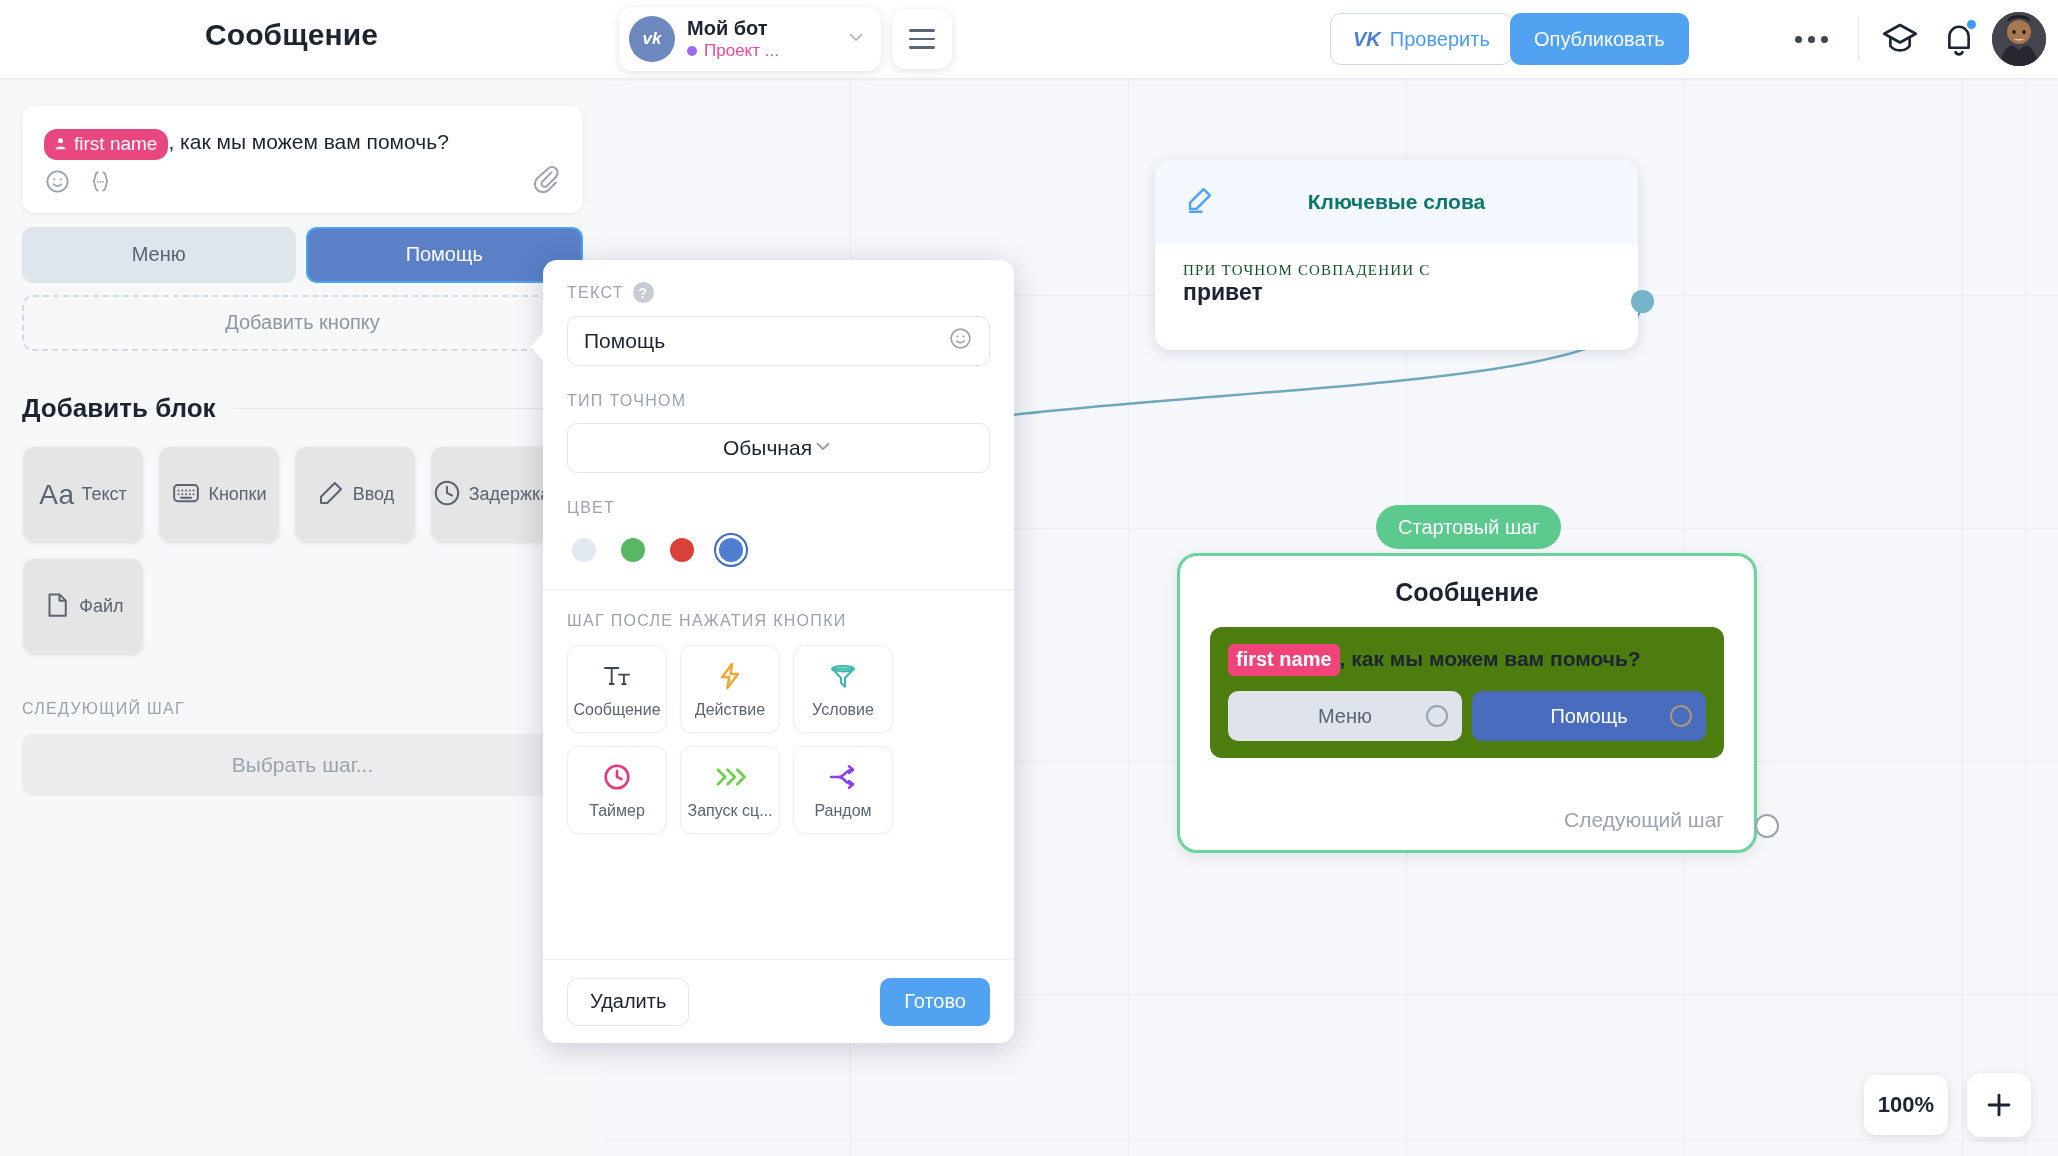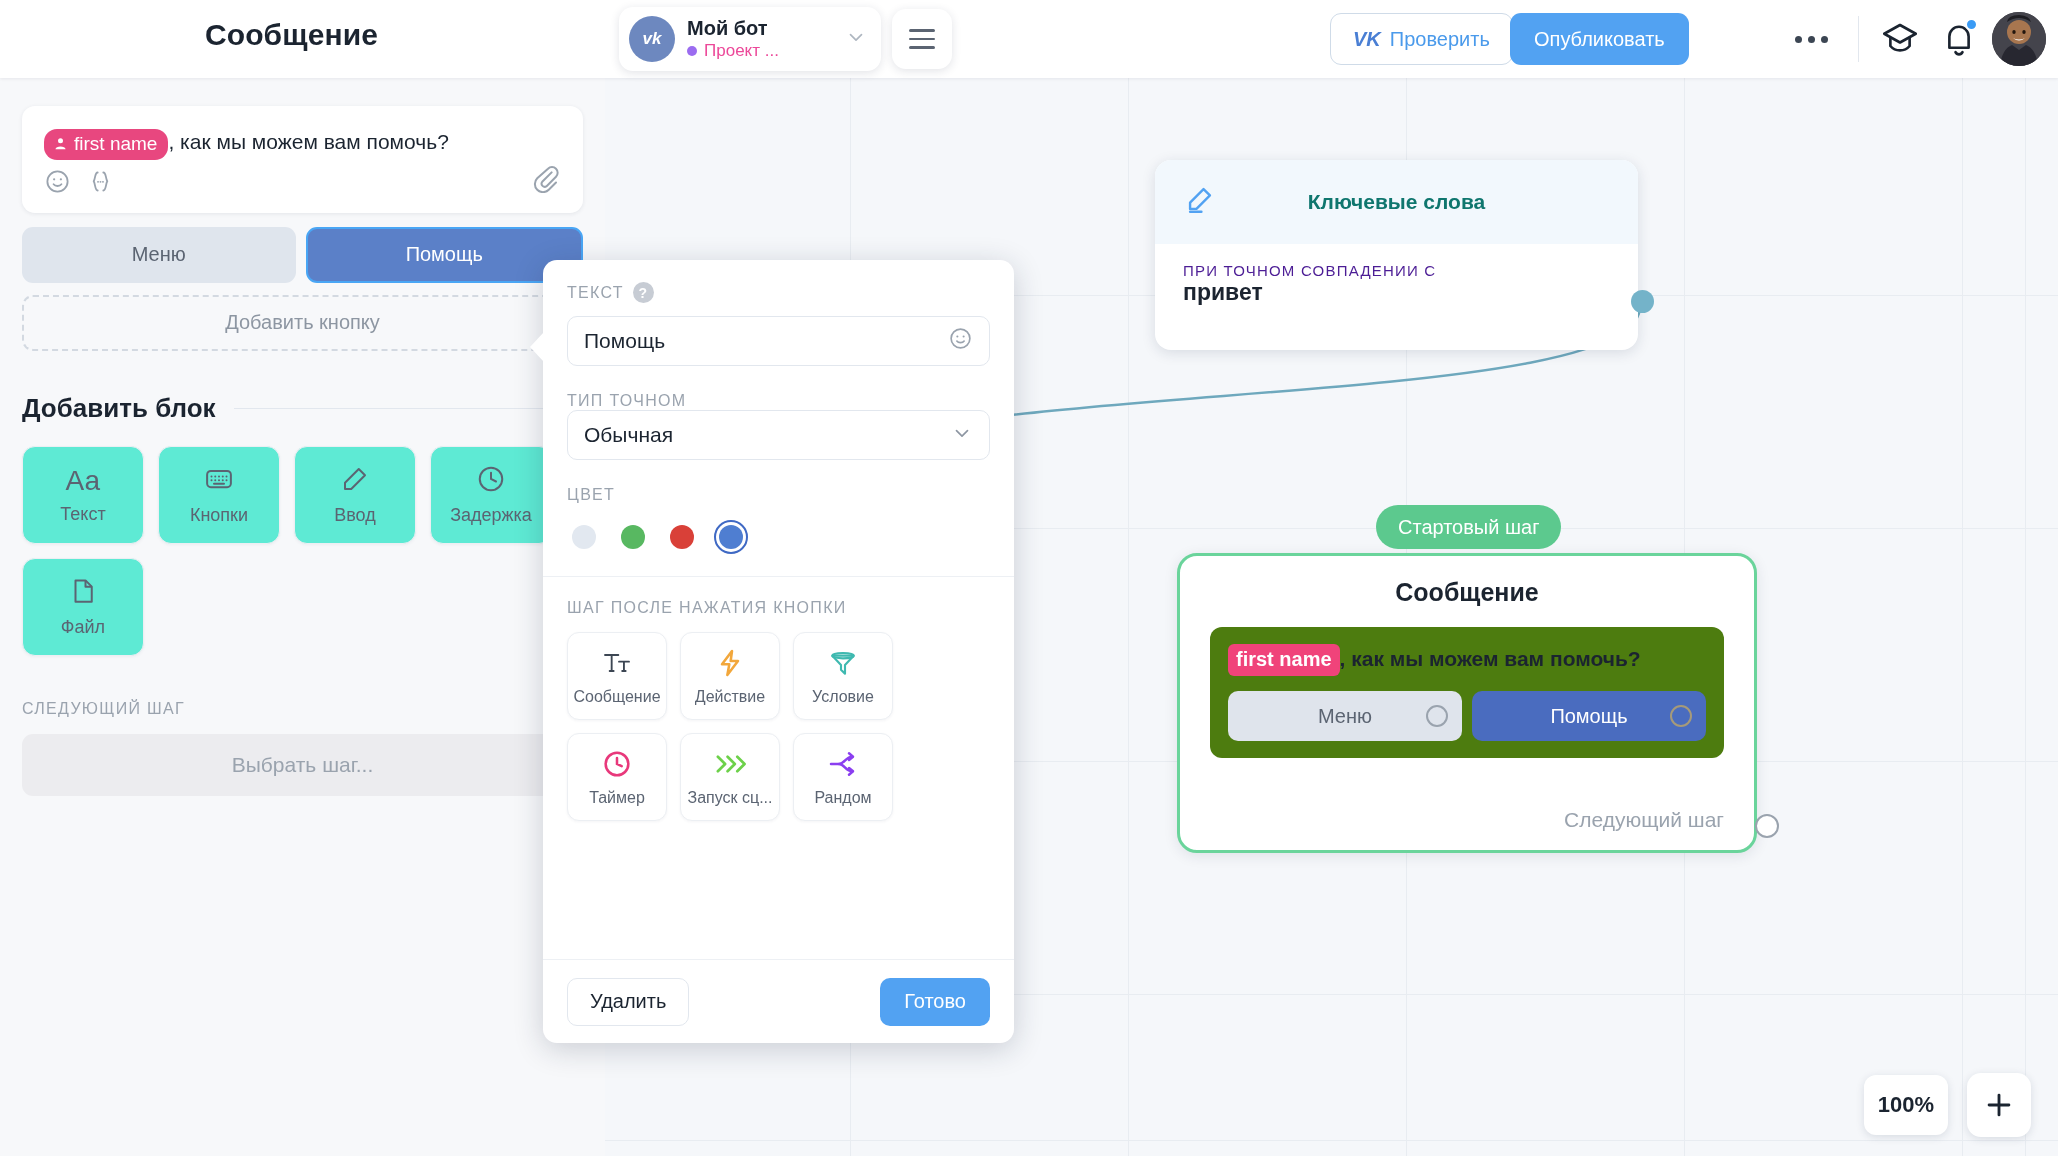--- a/index.html
+++ b/index.html
@@ -113,22 +113,22 @@
     display: flex; align-items: center; justify-content: center;
     color: #8d96a2; font-size: 20px; background: transparent;
   }
 
   .section-head { display: flex; align-items: center; gap: 18px; margin-top: 42px; }
   .section-head h2 { font-size: 26px; font-weight: bold; color: #1b2430; white-space: nowrap; }
   .section-head .rule { flex: 1; height: 1px; background: #e2e7ee; }
 
   .blk-grid { display: flex; flex-wrap: wrap; gap: 14px; margin-top: 22px; }
   .blk {
-    width: 122px; height: 98px; background: #5eead4; border: 1px solid #eceff3; border-radius: 13px;
-    display: flex; flex-direction: column; align-items: center; justify-content: center; gap: 7px;
+    width: 122px; height: 98px; background: #e5e5e5; border: 1px solid #eceff3; border-radius: 13px;
+    display: flex; flex-direction: row; align-items: center; justify-content: center; gap: 7px;
     box-shadow: 0 1px 3px rgba(30,40,70,.05);
   }
   .blk .lbl { font-size: 18px; color: #5b6472; }
   .blk .aa { font-size: 28px; font-weight: 500; color: #5b6472; letter-spacing: .5px; }
 
   .nextstep-lbl {
     margin-top: 44px; font-size: 16px; letter-spacing: 1.3px; color: #9aa3ae; font-weight: normal;
   }
   .nextstep-box {
     margin-top: 16px; height: 62px; background: #ececef; border-radius: 11px;
@@ -154,23 +154,23 @@
   .help-dot {
     width: 21px; height: 21px; border-radius: 50%; background: #c7ccd4; color: #fff;
     font-size: 14px; display: inline-flex; align-items: center; justify-content: center; font-weight: bold;
   }
   .txt-input {
     margin-top: 13px; height: 50px; border: 1.5px solid #e2e7ee; border-radius: 10px;
     display: flex; align-items: center; padding: 0 16px; font-size: 21px; color: #1b2430;
     justify-content: space-between; background: #fff;
   }
   .sel-input {
-    height: 50px; border: 1.5px solid #e2e7ee; border-radius: 10px;
+    margin-top: 13px; height: 50px; border: 1.5px solid #e2e7ee; border-radius: 10px;
     display: flex; align-items: center; padding: 0 16px; font-size: 21px; color: #1b2430;
-    justify-content: space-between; background: #fff;
+    justify-content: center; background: #fff;
   }
   .hr { height: 1px; background: #edf0f4; margin: 22px -24px 0 -24px; }
   .swatches { display: flex; gap: 15px; margin-top: 16px; align-items: center; }
   .sw { width: 24px; height: 24px; border-radius: 50%; }
   .sw-wrap { width: 34px; height: 34px; border-radius: 50%; display: flex; align-items: center; justify-content: center; }
   .sw-wrap.sel { border: 2.5px solid #3f69c4; }
 
   .step-grid { display: flex; flex-wrap: wrap; gap: 13px; margin-top: 15px; }
   .step-card {
     width: 100px; height: 88px; background: #fff; border: 1px solid #eceff3; border-radius: 12px;
@@ -195,21 +195,21 @@
   .node-kw {
     position: absolute; left: 1155px; top: 160px; width: 483px; height: 190px;
     background: #fff; border-radius: 16px; box-shadow: 0 3px 14px rgba(25,40,70,.13); z-index: 5;
   }
   .node-kw-head {
     height: 84px; background: #f2f8fd; border-radius: 16px 16px 0 0;
     display: flex; align-items: center; padding: 0 28px; position: relative;
   }
   .node-kw-head .ttl { font-size: 21px; font-weight: bold; color: #0f766e; margin: 0 auto; }
   .node-kw-body { padding: 18px 28px 0 28px; }
-  .node-kw-body .cap { font-size: 15px; letter-spacing: 1.2px; color: #4c1d95; }
+  .node-kw-body .cap { font-size: 15px; letter-spacing: 1.2px; color: #14532d; font-family: Liberation Serif, serif; }
   .node-kw-body .val { font-size: 23px; font-weight: bold; color: #1b2430; }
   .port-kw {
     position: absolute; left: 1631px; top: 290px; width: 23px; height: 23px; border-radius: 50%;
     background: #74b3c9; z-index: 6;
   }
 
   .start-pill {
     position: absolute; left: 1376px; top: 505px; height: 44px; padding: 0 22px;
     background: #5cc98e; color: #fff; border-radius: 22px; font-size: 20px;
     display: flex; align-items: center; z-index: 6;

